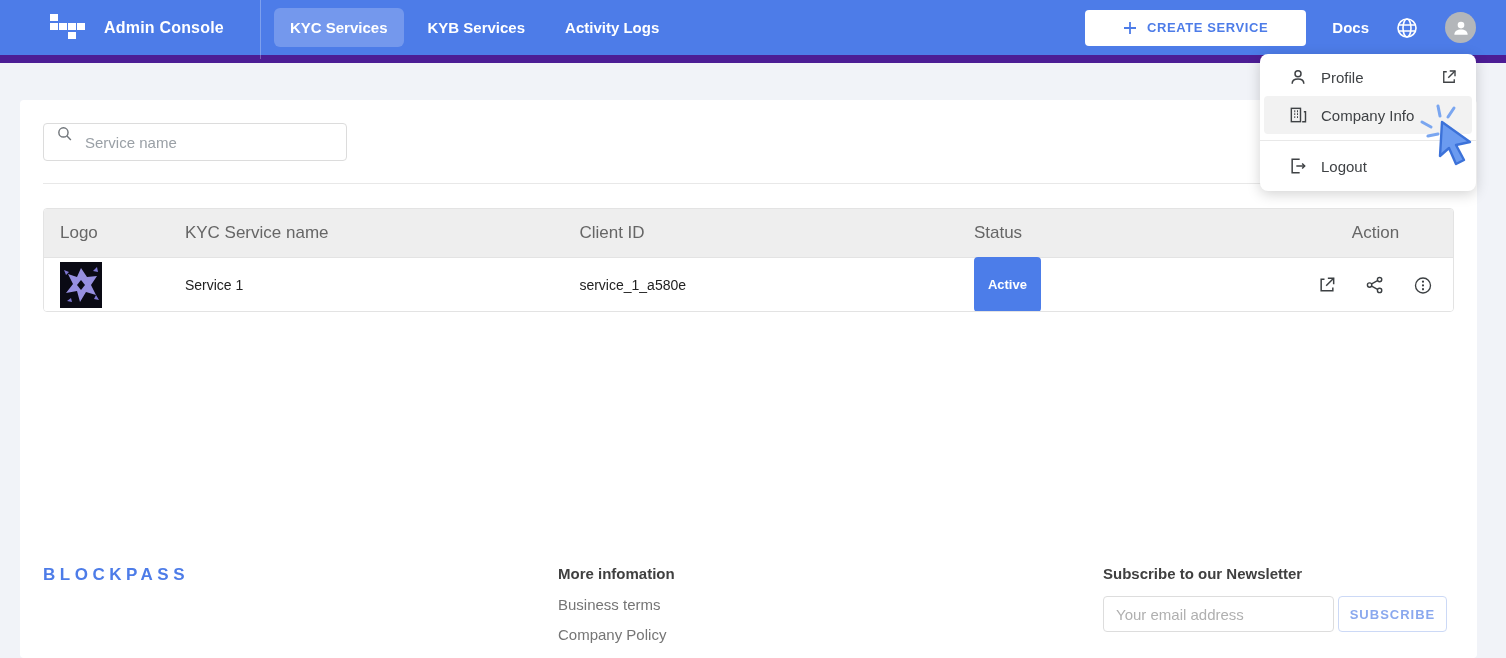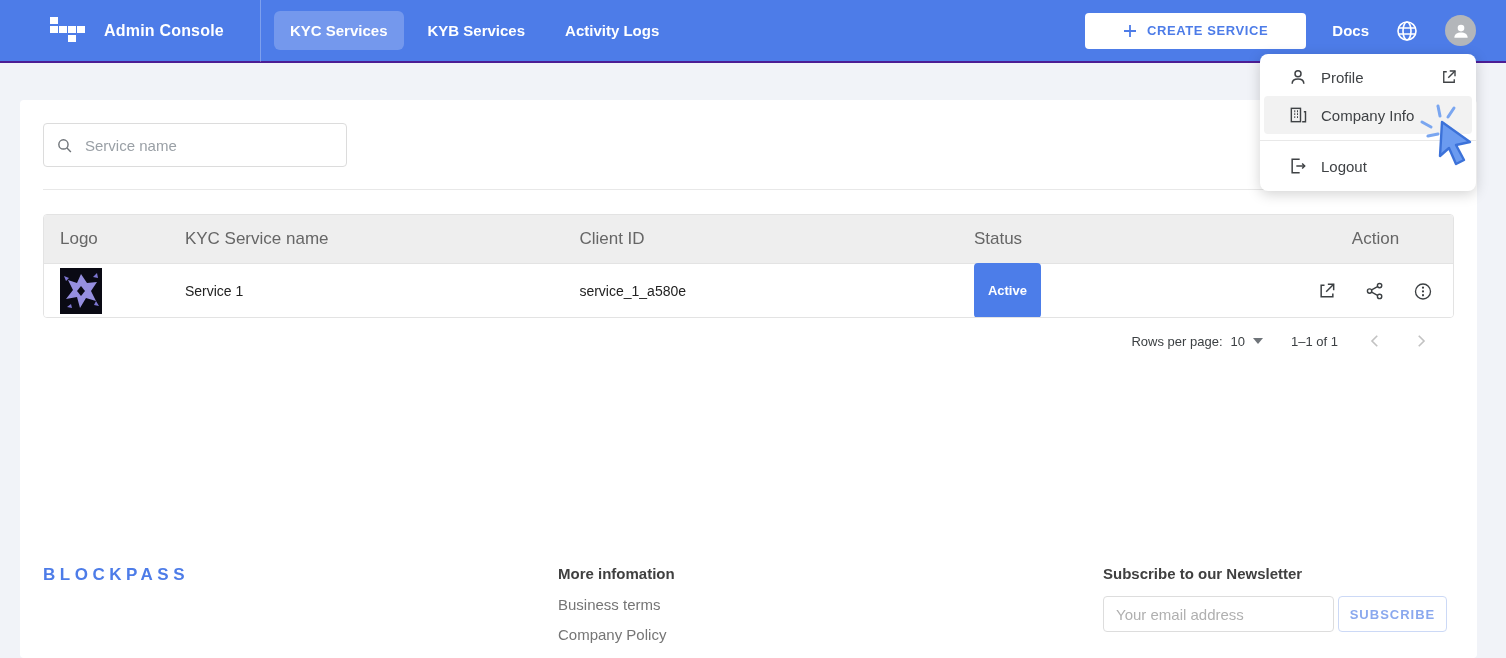--- a/index.html
+++ b/index.html
@@ -1,21 +1,21 @@
 <!DOCTYPE html>
 <html><head>
 <meta charset="utf-8">
 <style>
   * { margin:0; padding:0; box-sizing:border-box; }
   html,body { width:1506px; height:658px; overflow:hidden;
     font-family:"Liberation Sans", sans-serif; background:#f1f3f8; }
 
   
   .navbar { position:relative; height:63px; background:#4d7ce8;
-    display:flex; align-items:center; border-bottom:2px solid #4c1d95;
+    display:flex; align-items:center; border-bottom:8px solid #4c1d95;
     padding:0 30px 0 50px; color:#fff; }
   .brand-logo { width:36px; height:28px; display:grid;
     grid-template-columns:repeat(4,7.5px); grid-template-rows:repeat(3,7.5px);
     gap:1.5px; margin-right:18px; }
   .brand-logo .sq { background:#fff; }
   .brand-logo .c00{grid-area:1/1;} .brand-logo .c10{grid-area:2/1;}
   .brand-logo .c11{grid-area:2/2;} .brand-logo .c12{grid-area:2/3;}
   .brand-logo .c13{grid-area:2/4;} .brand-logo .c22{grid-area:3/3;}
   .brand-title { font-size:16px; font-weight:700; letter-spacing:.2px; }
   .nav-divider { width:1px; height:63px; background:rgba(255,255,255,.28); margin:0 13px 0 36px; }
@@ -46,22 +46,22 @@
   .menu-divider { height:1px; background:#e8e8e8; margin:6px 0; }
 
   
   .cursor-overlay { position:absolute; left:1418px; top:100px; width:62px;
     height:66px; z-index:60; pointer-events:none; }
 
   
   .card { position:relative; margin:37px 29px 0 20px; background:#fff;
     border-radius:4px; padding:23px 23px 0 23px; height:558px; }
 
-  .search-box { width:304px; height:44px; border:1px solid #dcdcdc;
-    border-radius:4px; display:flex; align-items:center; padding:0 12px; gap:12px;
+  .search-box { width:304px; height:38px; border:1px solid #dcdcdc;
+    border-radius:4px; display:flex; padding:0 12px; gap:12px;
     background:#fff; }
   .search-box input { border:none; outline:none; font-size:15px; width:100%;
     color:#333; font-family:"Liberation Sans", sans-serif; }
   .search-box input::placeholder { color:#9aa0a6; }
   .section-divider { border:none; border-top:1px solid #e8e8e8; margin-top:22px; }
 
   
   .svc-table { margin-top:24px; border:1px solid #e3e3e3; border-radius:4px;
     overflow:hidden; }
   .t-row { display:flex; align-items:center; }
@@ -252,40 +252,20 @@
         <span class="action-ic">
           <svg width="21" height="21" viewBox="0 0 24 24" fill="none" stroke="#3c4043" stroke-width="1.6">
             <circle cx="12" cy="12" r="9"></circle>
             <path d="M12 7.2v.2M12 11.8v.2M12 16.4v.2" stroke-width="2.6" stroke-linecap="round"></path>
           </svg>
         </span>
       </div>
     </div>
   </div>
 
-  <div class="pagination">
-    <div class="rpp">
-      <span>Rows per page:</span>
-      <span>10</span>
-      <svg width="10" height="6" viewBox="0 0 10 6">
-          <path d="M0 0h10L5 6z" fill="#6f7479"></path>
-        </svg>
-    </div>
-    <span>1–1 of 1</span>
-    <span class="chev">
-      <svg width="18" height="18" viewBox="0 0 24 24" fill="none" stroke="#c2c2c2" stroke-width="2.2">
-          <path d="M15 5l-7 7 7 7"></path>
-        </svg>
-    </span>
-    <span class="chev">
-      <svg width="18" height="18" viewBox="0 0 24 24" fill="none" stroke="#c2c2c2" stroke-width="2.2">
-          <path d="M9 5l7 7-7 7"></path>
-        </svg>
-    </span>
-  </div>
 
   <div class="footer">
     <div class="f-left">
       <div class="blockpass">BLOCKPASS</div>
     </div>
     <div class="f-mid">
       <div class="f-title">More infomation</div>
       <div class="f-link">Business terms</div>
       <div class="f-link">Company Policy</div>
     </div>

